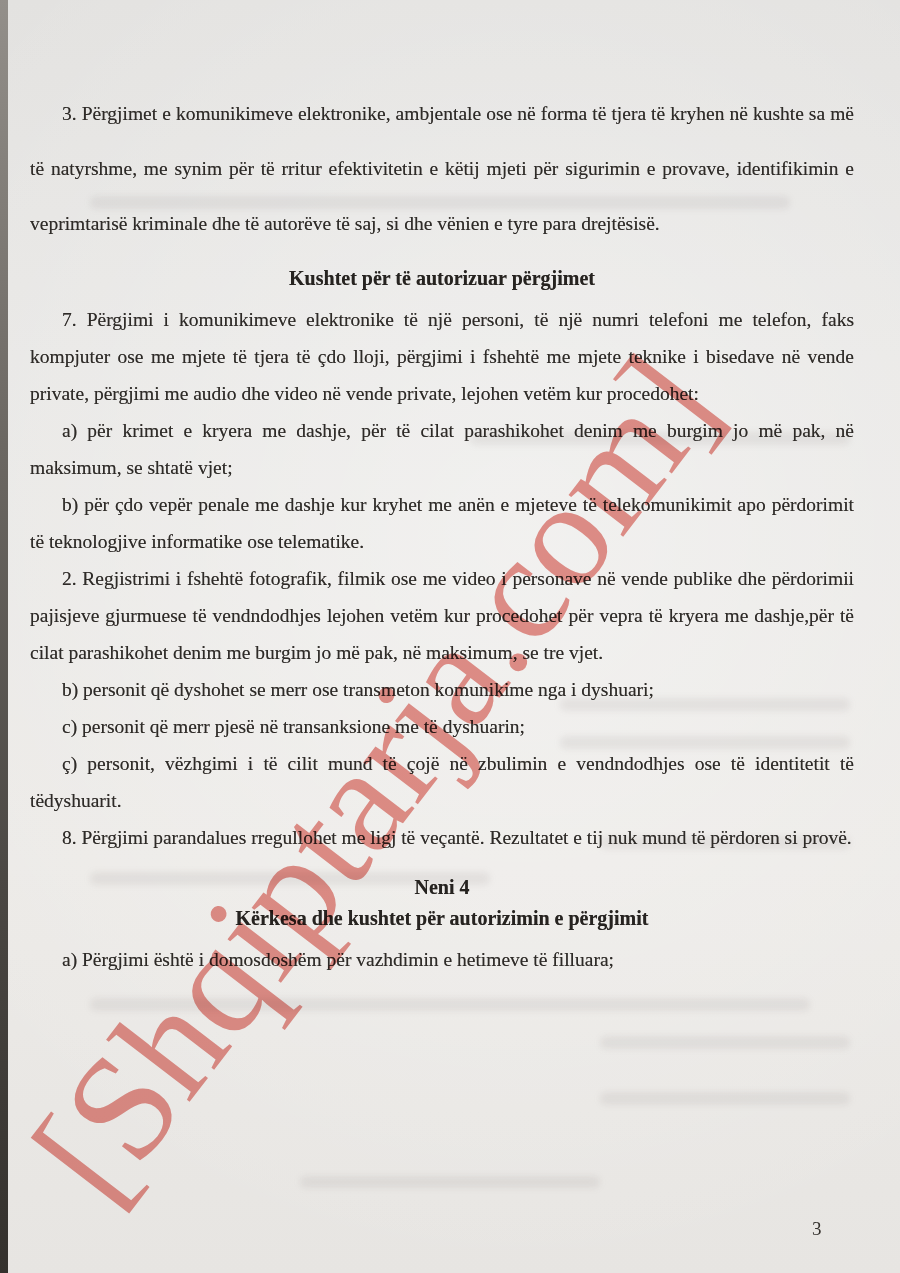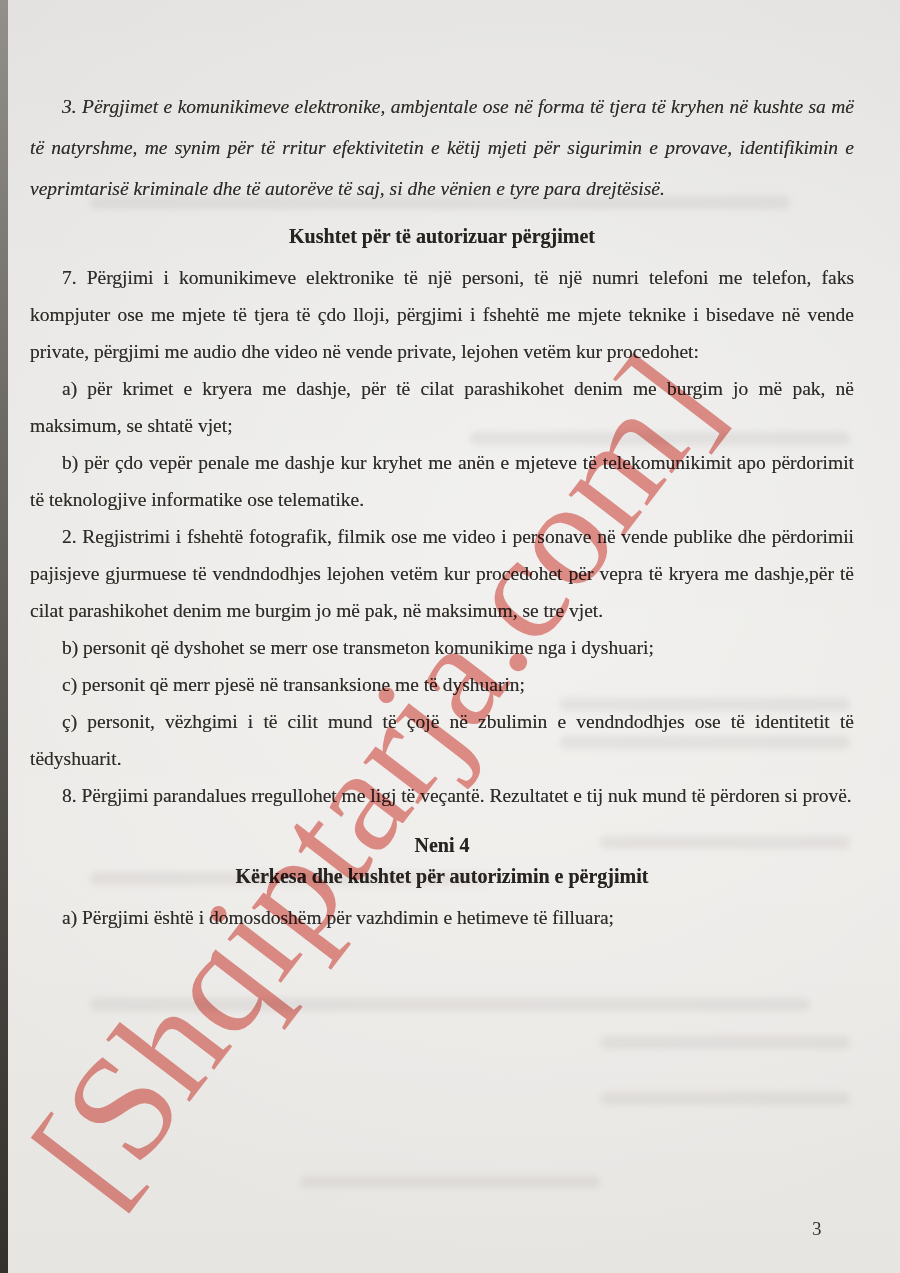--- a/index.html
+++ b/index.html
@@ -13,21 +13,21 @@
   .scan-edge-left{
     position:absolute;left:0;top:0;width:8px;height:100%;z-index:3;
     background:linear-gradient(180deg,#938f8a 0%, #6b6762 35%, #4a4743 70%, #34312d 100%);
   }
   .content{
     position:absolute;left:30px;right:46px;top:86px;z-index:1;
     font-size:19.5px;line-height:37px;text-align:justify;
     text-shadow:0 0 0.5px rgba(45,40,35,0.55);
   }
   .para{margin:0;text-indent:32px;}
-  .para.intro{line-height:41px;margin-bottom:12px;font-style:italic;}
+  .para.intro{line-height:55px;margin-bottom:12px;}
   .heading{
     margin:0;text-align:center;font-weight:bold;font-size:20px;line-height:31px;
     text-indent:0;color:#262320;
   }
   .heading.article{margin-top:14px;}
   .heading.article.second{margin-top:16px;}
   .heading.subtitle{margin-bottom:7px;}
   .page-number{
     position:absolute;left:812px;top:1218px;z-index:1;
     font-size:19px;color:#35322e;

